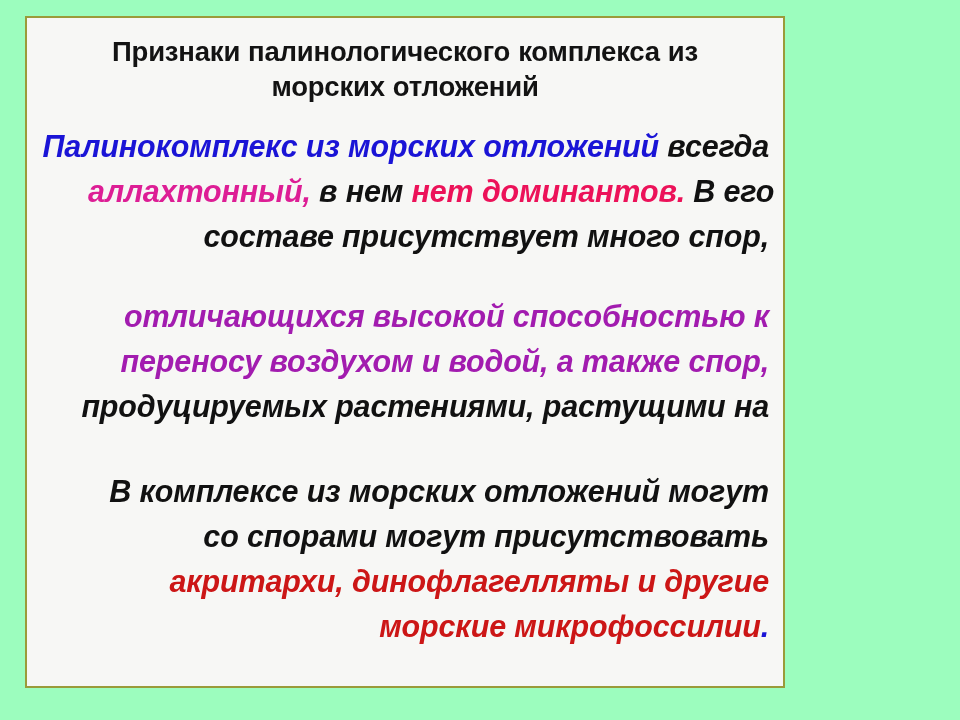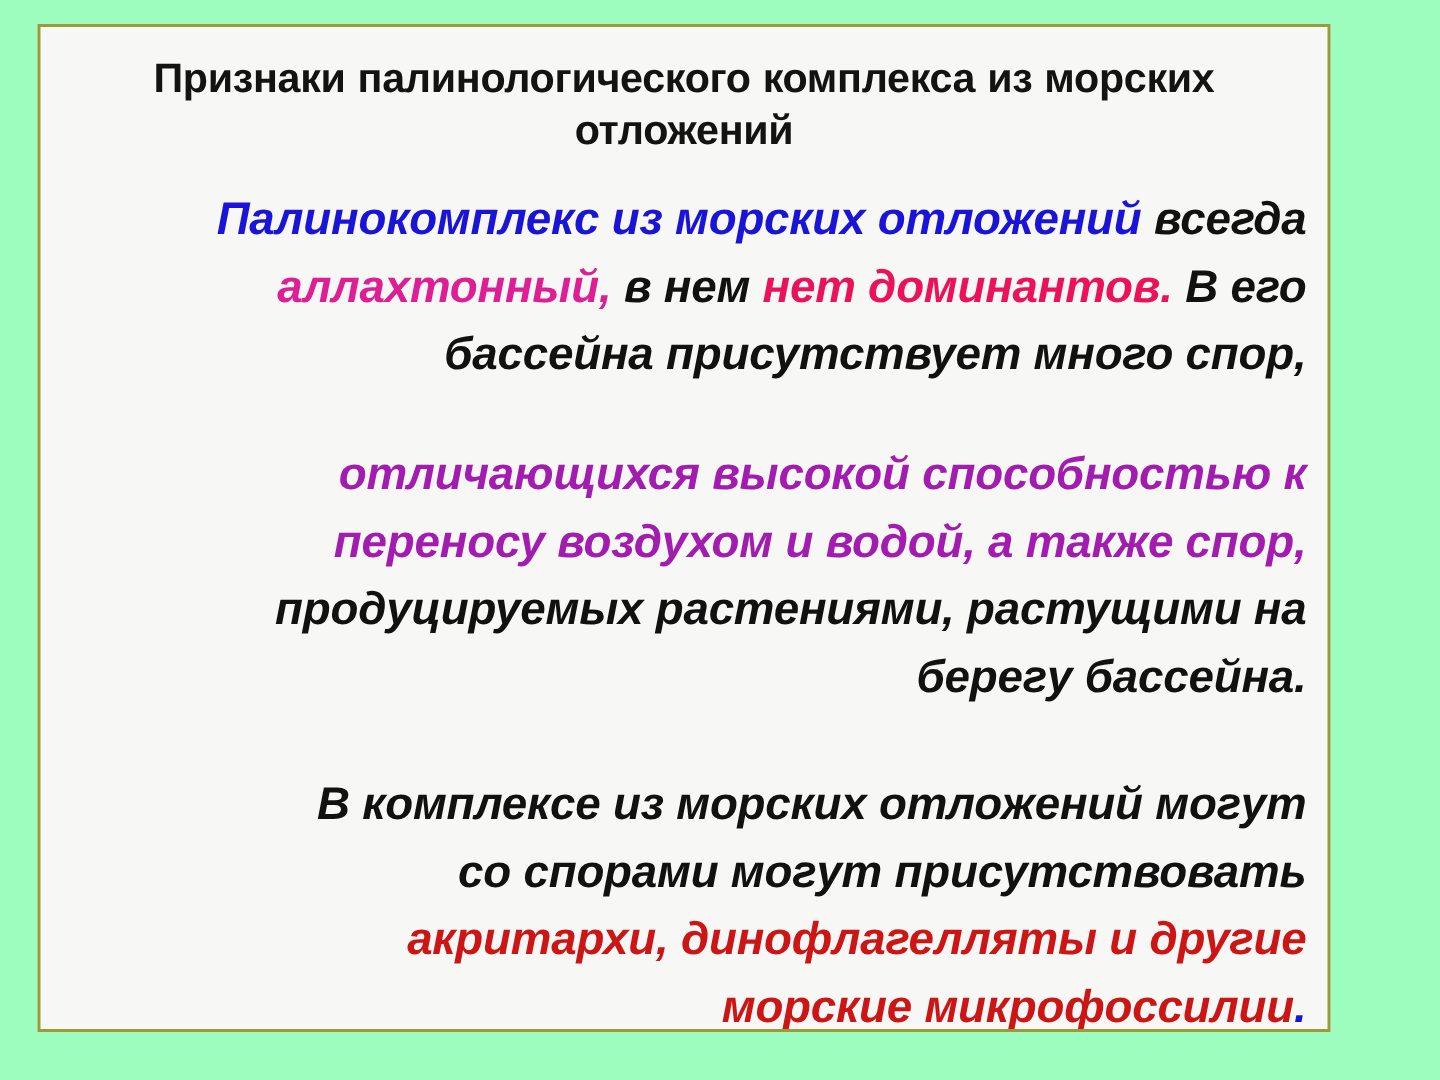--- a/index.html
+++ b/index.html
@@ -22,21 +22,21 @@
     width: 960px;
     height: 720px;
     background: #9CFDBE;
     box-sizing: border-box;
   }
 
   #content-panel {
     position: absolute;
     left: 25px;
     top: 16px;
-    width: 862px;
+    width: 760px;
     height: 672px;
     box-sizing: border-box;
     background: #F7F7F5;
     border: 2px solid #9A9B3A;
     overflow: hidden;
   }
 
   
   #slide-title {
     margin: 0;
@@ -100,25 +100,24 @@
     </h1>
 
     <div id="body-text">
 
       <div class="para">
 
         <span class="para-line"><span class="run-blue" style="color: rgb(26, 20, 214);">Палинокомплекс из морских отложений</span><span class="run-black" style="color: rgb(17, 17, 17);"> всегда</span></span>
 
         <span class="para-line"><span class="run-magenta" style="color: rgb(221, 30, 149);">аллахтонный,</span><span class="run-black" style="color: rgb(17, 17, 17); font-style: italic;"> в нем </span><span class="run-crimson" style="color: rgb(236, 18, 89);">нет доминантов.</span><span class="run-black" style="color: rgb(17, 17, 17);"> В его</span></span>
 
-        <span class="para-line run-black" style="color: rgb(17, 17, 17);">бассейна присутствует много спор,</span>
+        <span class="para-line run-black" style="color: rgb(17, 17, 17);">составе присутствует много спор,</span>
         <span class="para-line run-black" style="color: #a21caf; margin-top: 35px;">отличающихся высокой способностью к</span>
         <span class="para-line run-black" style="color: #a21caf;">переносу воздухом и водой, а также спор,</span>
         <span class="para-line run-black" style="color: rgb(17, 17, 17);">продуцируемых растениями, растущими на</span>
-        <span class="para-line run-black" style="color: rgb(17, 17, 17);">берегу бассейна.</span>
 
       </div>
 
       <span class="blank-line"></span>
 
       <div class="para">
 
         <span class="para-line run-black" style="color: rgb(17, 17, 17);">    В комплексе из морских отложений могут</span>
         <span class="para-line run-black" style="color: rgb(17, 17, 17);">со спорами могут присутствовать</span>
         <span class="para-line run-red" style="color: rgb(204, 22, 22);">акритархи, динофлагелляты и другие</span>

